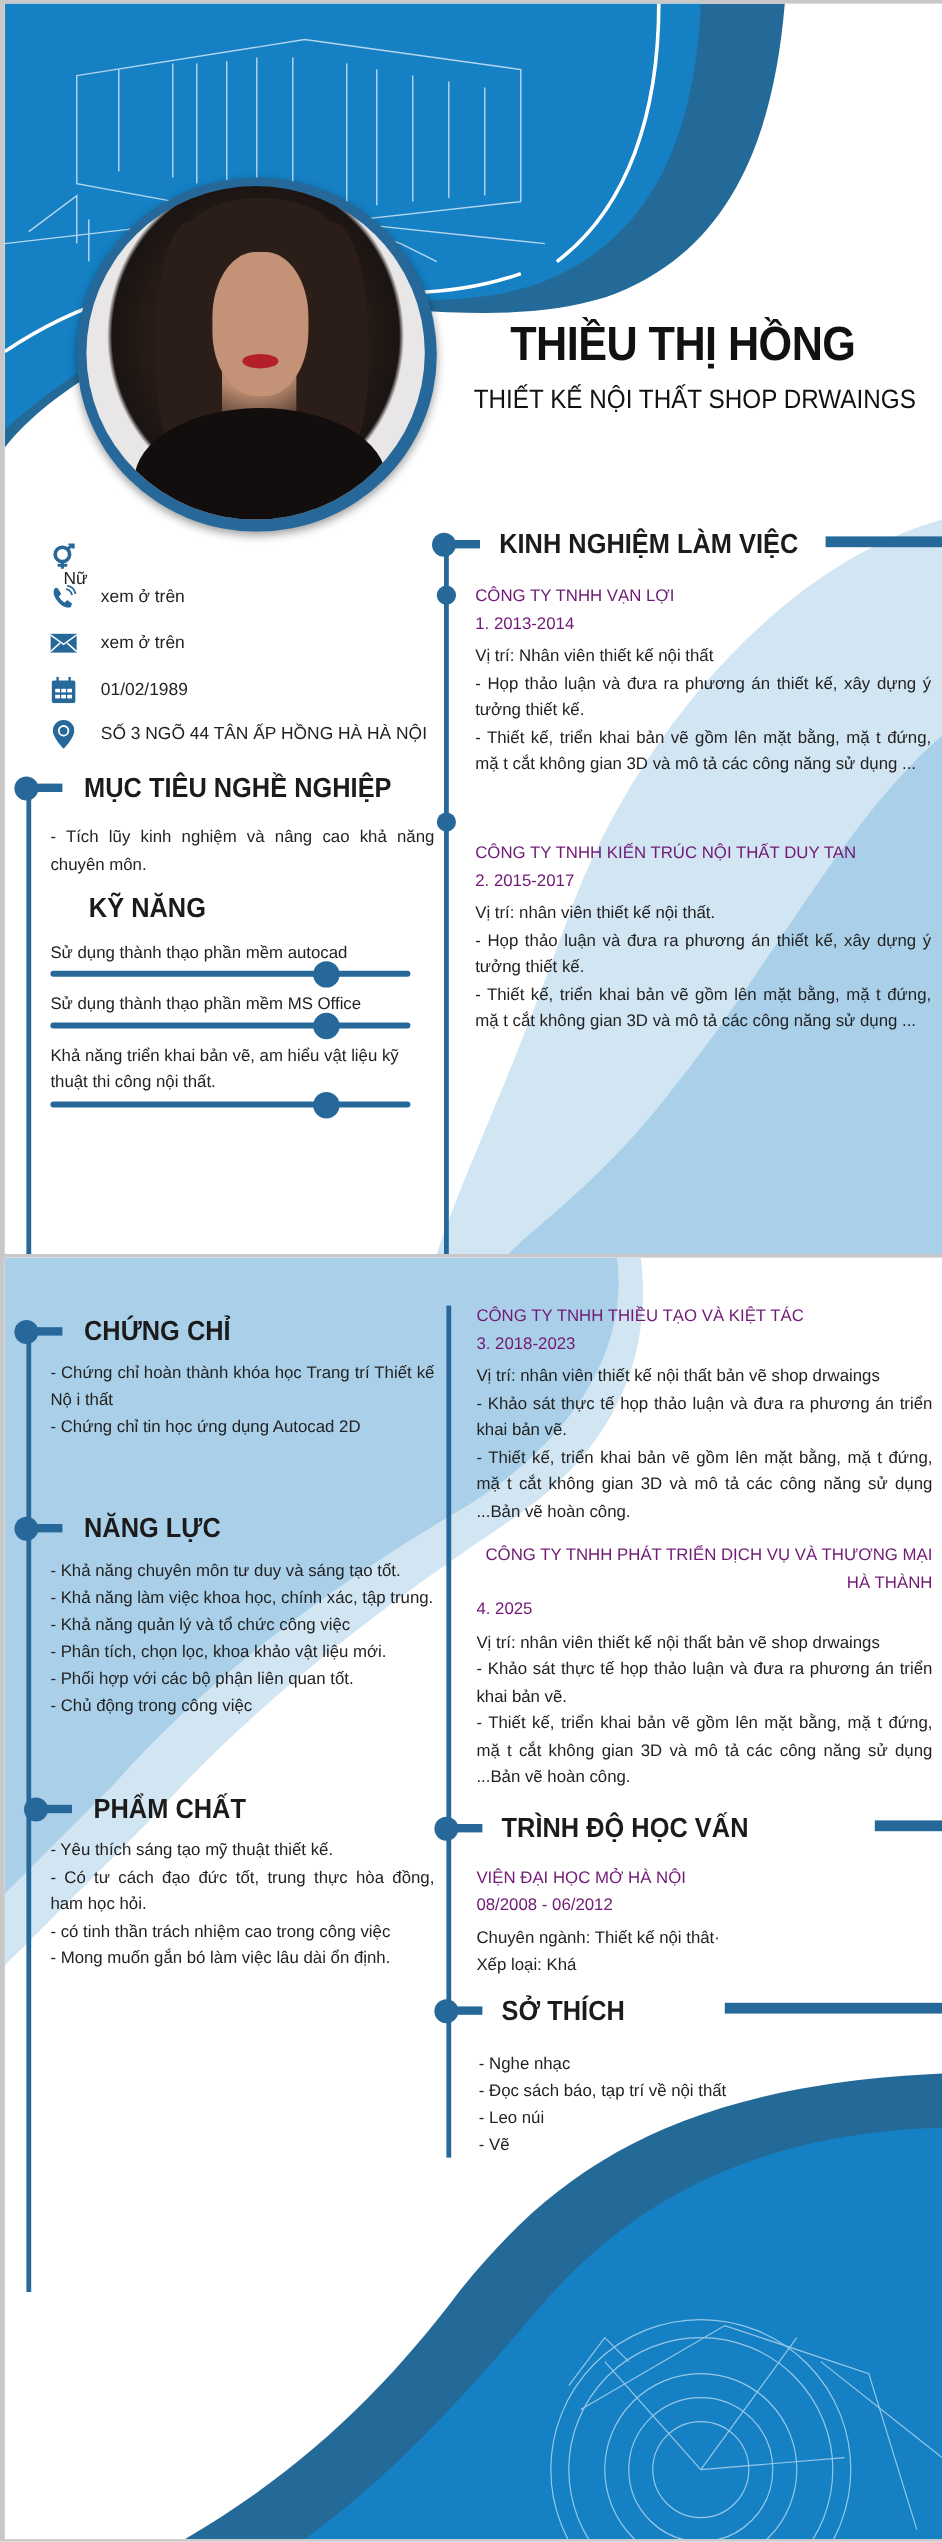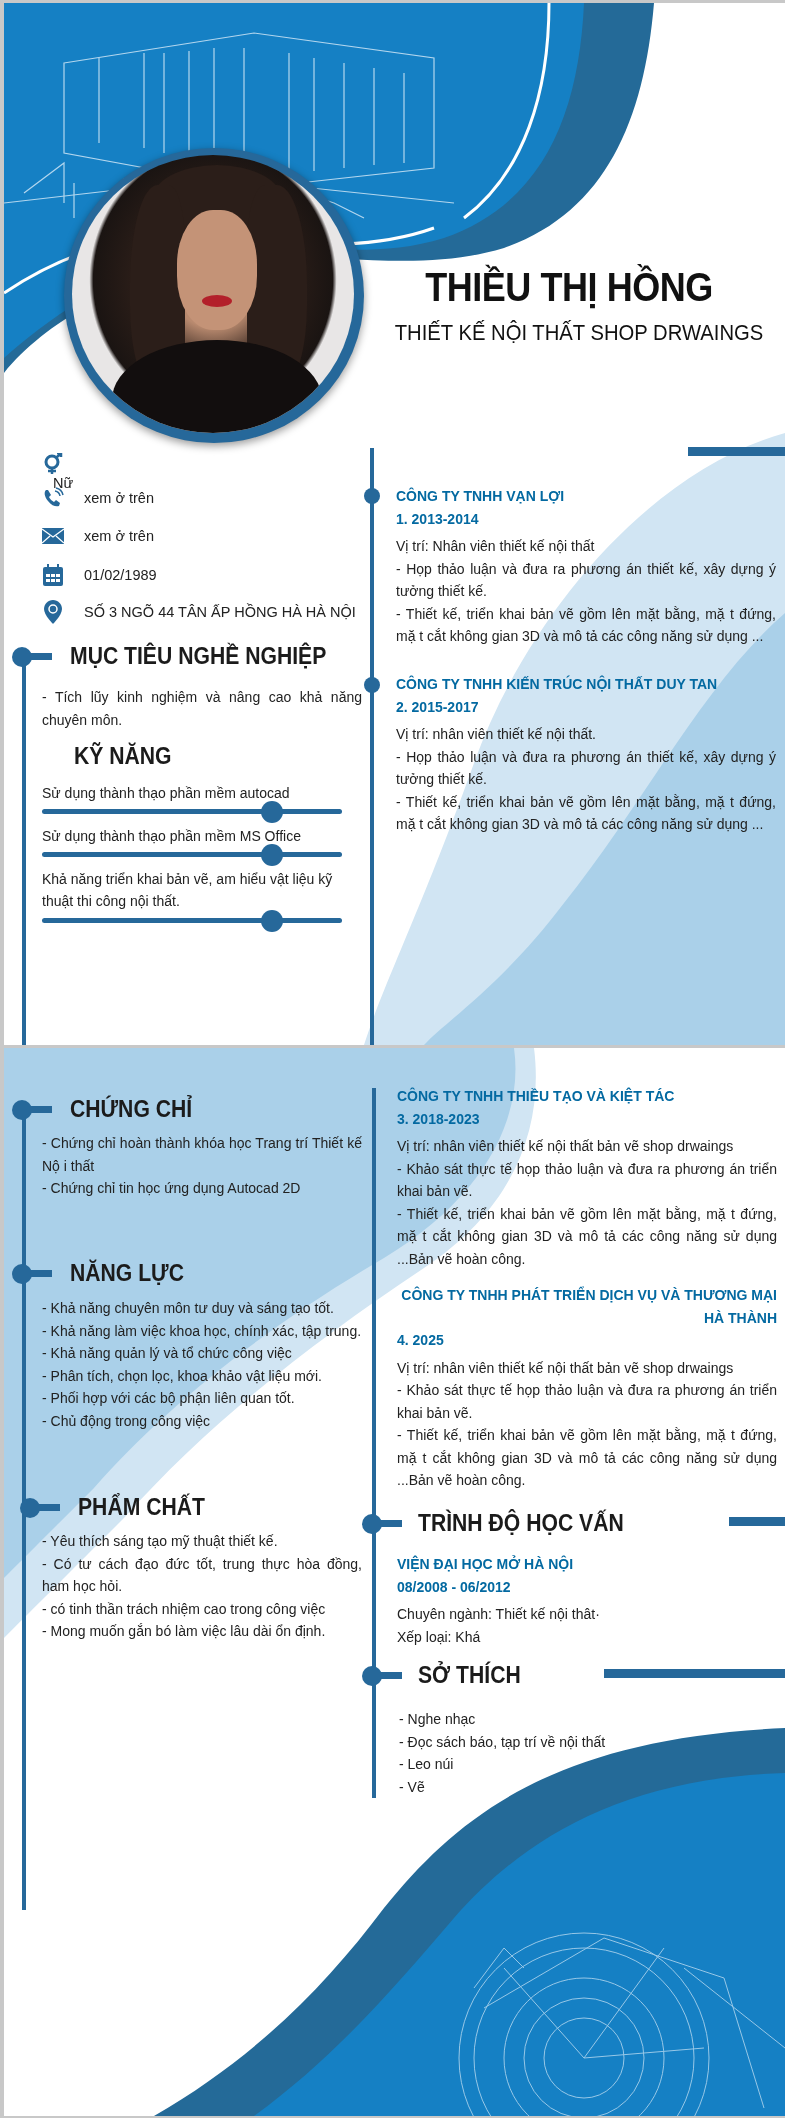--- a/index.html
+++ b/index.html
@@ -26,21 +26,21 @@
 
   .vline { position: absolute; width: 4px; background: #26689a; }
   .sec-head { position: absolute; display: flex; align-items: center; }
   .sec-head .dot { width: 20px; height: 20px; border-radius: 50%; background: #26689a; }
   .sec-head .bar { width: 22px; height: 7px; background: #26689a; margin-left: -2px; }
   .sec-head .title { font-size: 23px; font-weight: bold; color: #1b1b1b; margin-left: 18px; white-space: nowrap; transform: scaleX(0.92); transform-origin: left; }
   .long-bar { position: absolute; height: 9px; background: #26689a; }
 
   .text { position: absolute; font-size: 14px; line-height: 22.5px; color: #222; text-align: justify; }
   .text p { margin: 0; }
-  .bold { font-weight: bold; color: #0369a1; }
+  .bold { font-weight: normal; color: #701a75; }
   .tl-dot { position: absolute; width: 16px; height: 16px; border-radius: 50%; background: #26689a; }
 
   .skill-label { position: absolute; left: 38px; width: 310px; font-size: 14px; line-height: 22px; color: #222; }
   .skill-track { position: absolute; left: 38px; width: 300px; height: 5px; background: #26689a; border-radius: 3px; }
   .skill-knob { position: absolute; width: 22px; height: 22px; border-radius: 50%; background: #26689a; top: -8px; }
 </style>
 </head>
 <body>
 
 <div class="page" id="page1">
@@ -154,33 +154,38 @@
   <div class="skill-label" style="top:822px;">Sử dụng thành thạo phần mềm MS Office</div>
   <div class="skill-track" style="top:849px;">
     <span class="skill-knob" style="left:219px;"></span>
   </div>
   <div class="skill-label" style="top:865px;">Khả năng triển khai bản vẽ, am hiểu vật liệu kỹ thuật thi công nội thất.</div>
   <div class="skill-track" style="top:915px;">
     <span class="skill-knob" style="left:219px;"></span>
   </div>
 
   <div class="vline" style="left:366px; top:445px; height:597px;"></div>
+  <div class="sec-head" style="left:356px; top:437px;">
+    <span class="dot"></span>
+      <span class="bar"></span>
+    <span class="title" style="margin-left:16px;">KINH NGHIỆM LÀM VIỆC</span>
+  </div>
   <div class="long-bar" style="left:684px; top:444px; width:97px;"></div>
 
   <div class="tl-dot" style="left:360px; top:485px;"></div>
   <div class="text" style="left:392px; top:482px; width:380px;">
     <p class="bold">CÔNG TY TNHH VẠN LỢI</p>
     <p class="bold" style="margin-bottom:5px;">1. 2013-2014</p>
     <p>Vị trí: Nhân viên thiết kế nội thất</p>
     <p>- Họp thảo luận và đưa ra phương án thiết kế, xây dựng ý tưởng thiết kế.</p>
     <p>- Thiết kế, triển khai bản vẽ gồm lên mặt bằng, mặ t đứng, mặ t cắt không gian 3D và mô tả các công năng sử dụng ...</p>
   </div>
 
   <div class="tl-dot" style="left:360px; top:674px;"></div>
-  <div class="text" style="left:392px; top:670px; width:380px;">
+  <div class="text" style="left:392px; top:696px; width:380px;">
     <p class="bold">CÔNG TY TNHH KIẾN TRÚC NỘI THẤT DUY TAN</p>
     <p class="bold" style="margin-bottom:5px;">2. 2015-2017</p>
     <p>Vị trí: nhân viên thiết kế nội thất.</p>
     <p>- Họp thảo luận và đưa ra phương án thiết kế, xây dựng ý tưởng thiết kế.</p>
     <p>- Thiết kế, triển khai bản vẽ gồm lên mặt bằng, mặ t đứng, mặ t cắt không gian 3D và mô tả các công năng sử dụng ...</p>
   </div>
 </div>
 
 <div class="page" id="page2">
   <svg class="bg" width="781" height="1068" viewBox="0 0 781 1068">

